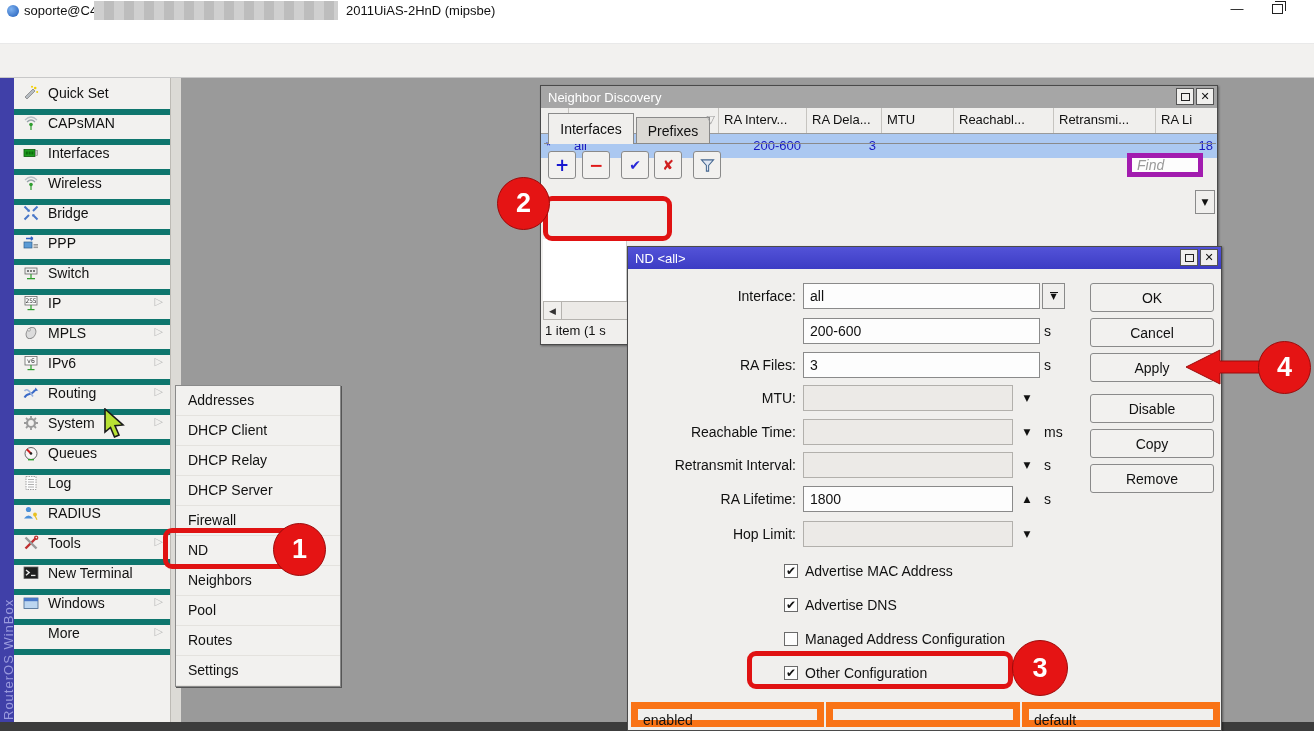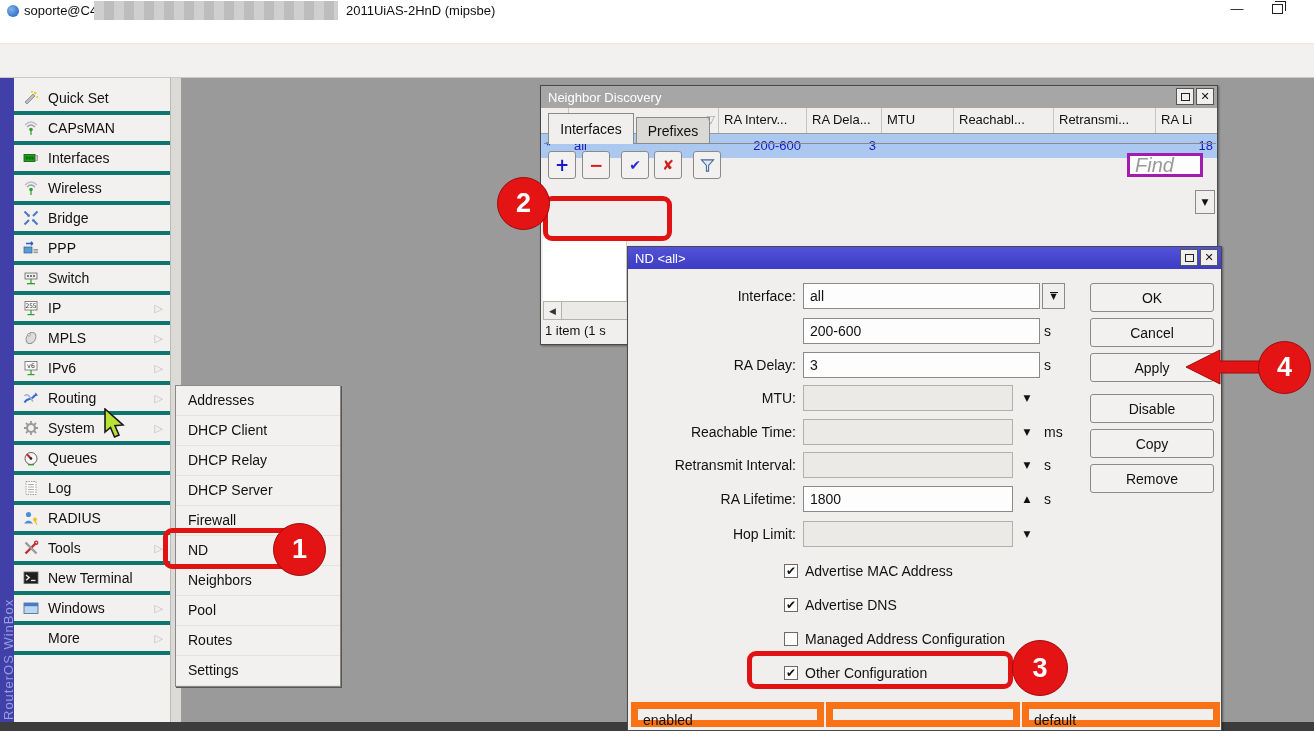--- a/index.html
+++ b/index.html
@@ -31,42 +31,42 @@
 .stat-label{font-size:13px;margin-left:4px}
 .statbox{background:#fdfdfd;border:1px solid #9a9a9a;padding:0 4px;height:22px;line-height:20px;font-size:13px}
 
 .desktop{left:0;top:78px;width:1314px;height:653px;background:#9a9a9a}
 .bottom-strip{left:0;top:722px;width:1314px;height:9px;background:#3c3c3c;z-index:3}
 .brand-strip{left:0;top:78px;width:14px;height:644px;background:#4040a8;z-index:2}
 .brand-text{left:1px;top:720px;transform-origin:0 0;transform:rotate(-90deg);color:#9a9ade;font-size:13px;letter-spacing:1px;white-space:nowrap;z-index:2}
 
 .sidebar{left:14px;top:78px;width:156px;height:644px;background:#f2f1ef;z-index:2;padding-top:7px}
 .sidebar-scroll{left:170px;top:78px;width:11px;height:644px;background:#dcdad6;border-left:1px solid #bdbab5;z-index:2}
-.mi{height:30px;display:flex;align-items:center;gap:9px;padding-left:9px;border-bottom:4px solid #0f766e;background:#f2f1ef}
+.mi{height:30px;display:flex;align-items:flex-start;gap:9px;padding-left:9px;border-bottom:6px solid #0f766e;background:#f2f1ef}
 .mi-icon{width:16px;height:16px;flex:0 0 16px}
 .mi-label{font-size:14px;white-space:nowrap}
 .mi-arrow{margin-left:auto;margin-right:7px;color:#b9b9b9;font-size:11px}
 
 .submenu{left:175px;top:385px;width:166px;height:302px;background:#f2f1ef;border:1px solid #8a8a8a;box-shadow:1px 1px 0 #555;z-index:4}
 .smi{height:30px;line-height:29px;padding-left:12px;font-size:14px;border-bottom:1px solid #e4e2de;white-space:nowrap}
 
 .win{background:#f0efed;border:1px solid #4a4a4a;box-shadow:inset 0 0 0 2px #f0efed, 1px 1px 2px rgba(0,0,0,.4)}
 .wtitle{height:22px;display:flex;align-items:center;color:#fff;font-size:13px;padding-left:7px;position:relative}
 .wbtns{position:absolute;right:3px;top:2px;display:flex;gap:2px}
 .wbtn{width:18px;height:17px;background:#f0efed;border:1px solid #555;display:flex;align-items:center;justify-content:center;font-size:11px;color:#111}
 .restore-glyph{position:relative;width:9px;height:8px;border:1.5px solid #222;background:#f0efed}
 
 .nd-win{left:540px;top:85px;width:678px;height:260px;z-index:5}
 .nd-title{background:#a6a6a6}
 .tab{position:absolute;border:1px solid #8a8a8a;display:flex;align-items:center;justify-content:center;font-size:14px}
 .tab-active{left:7px;top:27px;width:86px;height:31px;background:#f0efed;border-bottom:none;z-index:2}
 .tab-idle{left:95px;top:31px;width:74px;height:27px;background:#dbd9d5}
 .tabs-baseline{left:3px;top:57px;width:672px;height:1px;background:#8a8a8a}
 .ndtb{top:65px;width:28px;height:28px;font-size:17px;font-weight:bold}
-.find-box{left:586px;top:67px;width:76px;height:24px;background:#fdfdfd;border:3px solid #a21caf;font-style:italic;font-size:20px;color:#8a8a8a;padding:0 5px;font-family:"Liberation Sans",sans-serif;width:76px}
+.find-box{left:586px;top:67px;width:76px;height:24px;background:#fdfdfd;border:5px solid #a21caf;font-style:italic;font-size:14px;color:#8a8a8a;padding:0 5px;font-family:"Liberation Sans",sans-serif;width:76px}
 .find-box::placeholder{color:#9a9a9a;font-style:italic}
 .thead{left:2px;top:103px;height:26px;display:flex;background:#f0efed;border-bottom:1px solid #9a9a9a}
 .th{border-right:1px solid #c6c4c0;padding:4px 4px 0 5px;font-size:13px;white-space:nowrap;overflow:hidden;position:relative}
 .th .sort{position:absolute;right:3px;top:5px;color:#9a9a9a;font-size:11px}
 .trow{left:2px;top:129px;height:24px;display:flex;background:#abc8f1}
 .td{padding:4px 4px 0 5px;font-size:13px;color:#1a1abe;white-space:nowrap;overflow:hidden}
 .num{text-align:right;padding-right:6px}
 .tbody-empty{left:2px;top:153px;width:84px;height:62px;background:#fff;border-right:1px solid #ccc}
 .colmenu{left:654px;top:104px;width:20px;height:24px;background:#f0efed;border:1px solid #8a8a8a;display:flex;align-items:center;justify-content:center;font-size:9px}
 .hscroll{left:2px;top:215px;width:86px;height:19px;background:#eceae7;border:1px solid #b5b3af;display:flex}
@@ -388,21 +388,21 @@
     <div class="frow-label" style="top:36px">Interface:</div>
     <div class="field w-wide" style="top:36px">all</div>
     <div class="combo-btn" style="top:36px">
         <span class="combo-line"></span>
         <span class="g">▼</span>
       </div>
 
     <div class="field w-wide" style="top:71px">200-600</div>
     <div class="unit" style="top:71px">s</div>
 
-    <div class="frow-label" style="top:105px">RA Delay:</div>
+    <div class="frow-label" style="top:105px">RA Files:</div>
     <div class="field w-wide" style="top:105px">3</div>
     <div class="unit" style="top:105px">s</div>
 
     <div class="frow-label" style="top:138px">MTU:</div>
     <div class="field disabled w-unit" style="top:138px"></div>
     <div class="arrow-out g" style="top:138px">▼</div>
 
     <div class="frow-label" style="top:172px">Reachable Time:</div>
     <div class="field disabled w-unit" style="top:172px"></div>
     <div class="arrow-out g" style="top:172px">▼</div>

